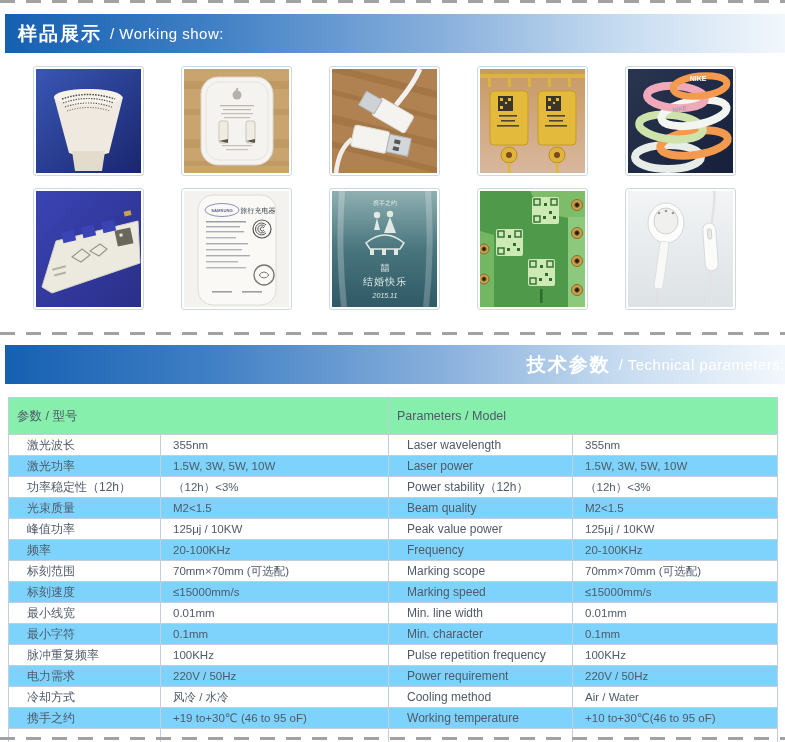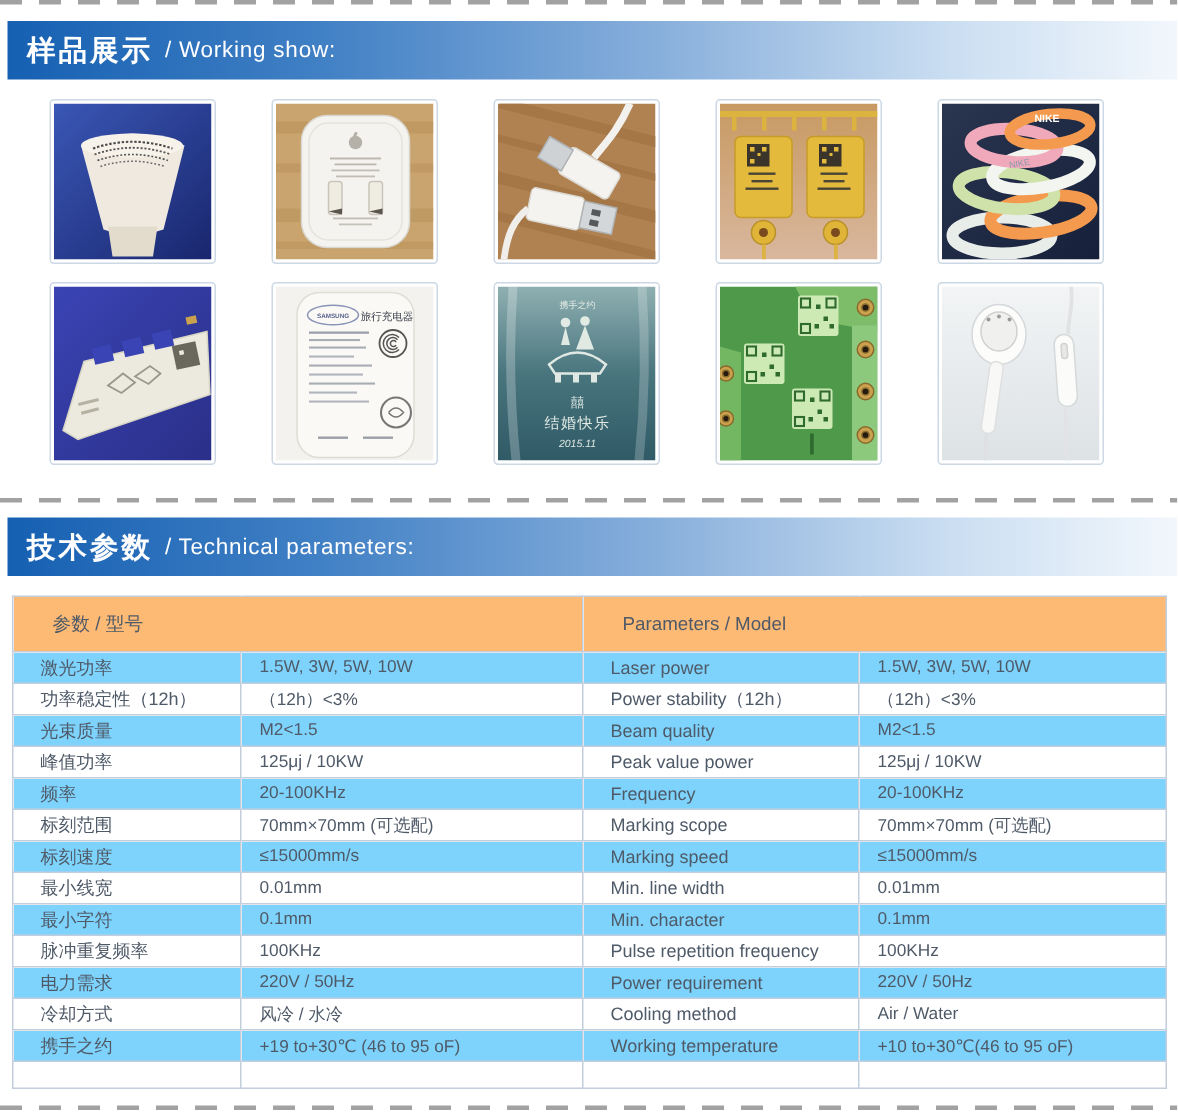--- a/index.html
+++ b/index.html
@@ -11,41 +11,41 @@
         background:repeating-linear-gradient(90deg,#a2a2a2 0 15px,transparent 15px 26px);}
   .dash.top{top:0;}
   .dash.mid{top:332px;}
   .dash.bot{top:737px;}
 
   
   .banner{position:absolute;left:5px;width:780px;height:39px;display:flex;align-items:center;
           background:linear-gradient(90deg,#1660b2 0%,#3f7fc4 26%,#86aedb 55%,#c9ddf1 80%,#f2f7fc 100%);
           color:#ffffff;padding-left:13px;box-sizing:border-box;}
   .banner.b1{top:14px;}
-  .banner.b2{top:345px;}
+  .banner.b2{top:345px;justify-content:flex-end;}
   .banner .zh{font-size:19px;font-weight:bold;letter-spacing:2px;}
   .banner .en{font-size:15px;margin-left:8px;letter-spacing:0.5px;}
 
   
   .sample-row{position:absolute;left:33px;display:flex;gap:37px;}
   .sample-row.r1{top:66px;}
   .sample-row.r2{top:188px;}
   .thumb{width:105px;background:#fff;border:1px solid #ccd8e4;border-radius:3px;padding:2px;}
   .r1 .thumb{height:104px;}
   .r2 .thumb{height:116px;}
   .thumb svg{display:block;width:100%;height:100%;}
   svg text{font-family:"Liberation Sans","DejaVu Sans",sans-serif;}
 
   
   table.params{position:absolute;top:397px;left:8px;width:769px;border-collapse:collapse;
                table-layout:fixed;color:#4f5a68;}
   table.params td{border:1px solid #c3cedd;font-size:11.5px;height:20px;padding:0 0 0 12px;
                   vertical-align:middle;white-space:nowrap;overflow:hidden;}
   table.params td.lab{padding-left:18px;font-size:12px;}
-  table.params tr.hdr td{height:36px;font-size:12.5px;background:#fdba74;padding-left:26px;}
+  table.params tr.hdr td{height:36px;font-size:12.5px;background:#86efac;padding-left:8px;}
   table.params tr.alt td{background:#7dd3fc;}
   table.params tr.empty td{height:17px;}
 </style>
 </head>
 <body>
 
 <div class="page">
 
   <div class="dash top"></div>
 
@@ -363,20 +363,26 @@
         <col style="width:152px">
         <col style="width:228px">
         <col style="width:184px">
         <col style="width:205px">
       </colgroup>
     <tbody>
         <tr class="hdr">
       <td colspan="2">参数 / 型号</td>
       <td colspan="2">Parameters / Model</td>
     </tr>
+    <tr>
+      <td class="lab">激光波长</td>
+      <td>355nm</td>
+      <td class="lab">Laser wavelength</td>
+      <td>355nm</td>
+    </tr>
     <tr class="alt">
       <td class="lab">激光功率</td>
       <td>1.5W, 3W, 5W, 10W</td>
       <td class="lab">Laser power</td>
       <td>1.5W, 3W, 5W, 10W</td>
     </tr>
     <tr>
       <td class="lab">功率稳定性（12h）</td>
       <td>（12h）&lt;3%</td>
       <td class="lab">Power stability（12h）</td>

